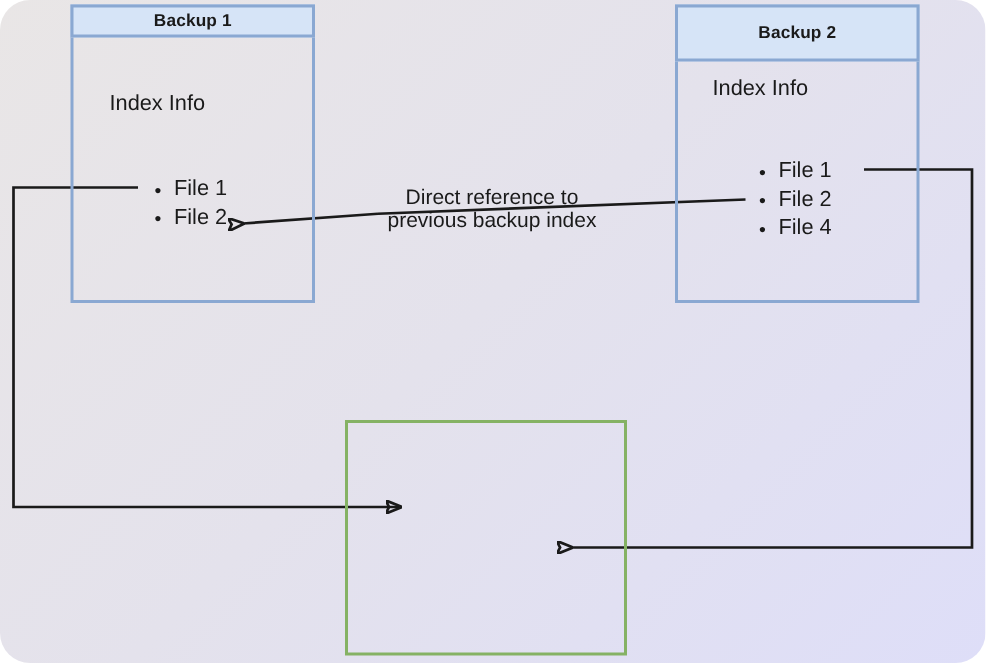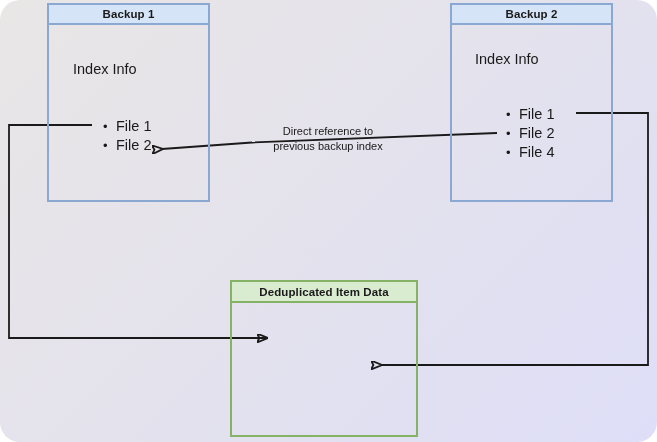--- a/index.html
+++ b/index.html
@@ -73,21 +73,21 @@
     content: "\2022";
     position: absolute;
     left: -13px;
     top: -0.5px;
     font-size: 13px;
     color: #1a1a1a;
   }
   .center-note {
     position: absolute;
     text-align: center;
-    font-size: 11px;
+    font-size: 14px;
     line-height: 15px;
     color: #1a1a1a;
     white-space: pre-line;
   }
   svg.edges {
     position: absolute;
     left: 0;
     top: 0;
     width: 657px;
     height: 442px;
@@ -133,31 +133,28 @@
   <div class="box-header header-blue" style="left:47px; top:3px; width:163px; height:22px;">
     <span>Backup 1</span>
   </div>
   <div class="body-label" style="left:73px; top:61px;">Index Info</div>
   <ul class="file-list" style="left:100px; top:117px;">
     <li>File 1</li>
     <li>File 2</li>
   </ul>
 
   <div class="box box-blue" style="left:450px; top:3px; width:163px; height:199px;"></div>
-  <div class="box-header header-blue" style="left:450px; top:3px; width:163px; height:22px;">
+  <div class="box-header header-blue" style="left:450px; top:3px; width:163px; height:38px;">
     <span>Backup 2</span>
   </div>
   <div class="body-label" style="left:475px; top:51px;">Index Info</div>
   <ul class="file-list" style="left:503px; top:105px;">
     <li>File 1</li>
     <li>File 2</li>
     <li>File 4</li>
   </ul>
 
   <div class="box box-green" style="left:230px; top:280px; width:188px; height:157px;"></div>
-  <div class="box-header header-green" style="left:230px; top:280px; width:188px; height:23px;">
-    <span>Deduplicated Item Data</span>
-  </div>
 
   <div class="center-note" style="left:248px; top:124px; width:160px;">Direct reference to
 previous backup index</div>
 
 </div>
 
 </body></html>

